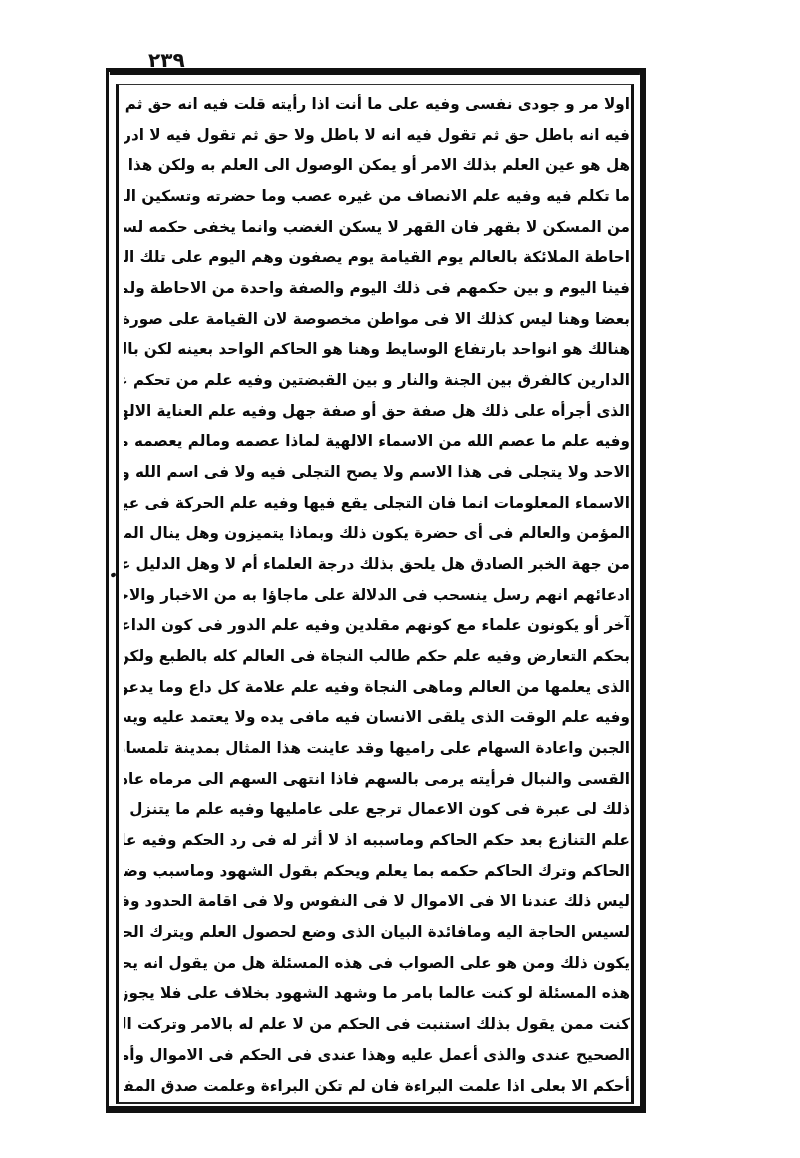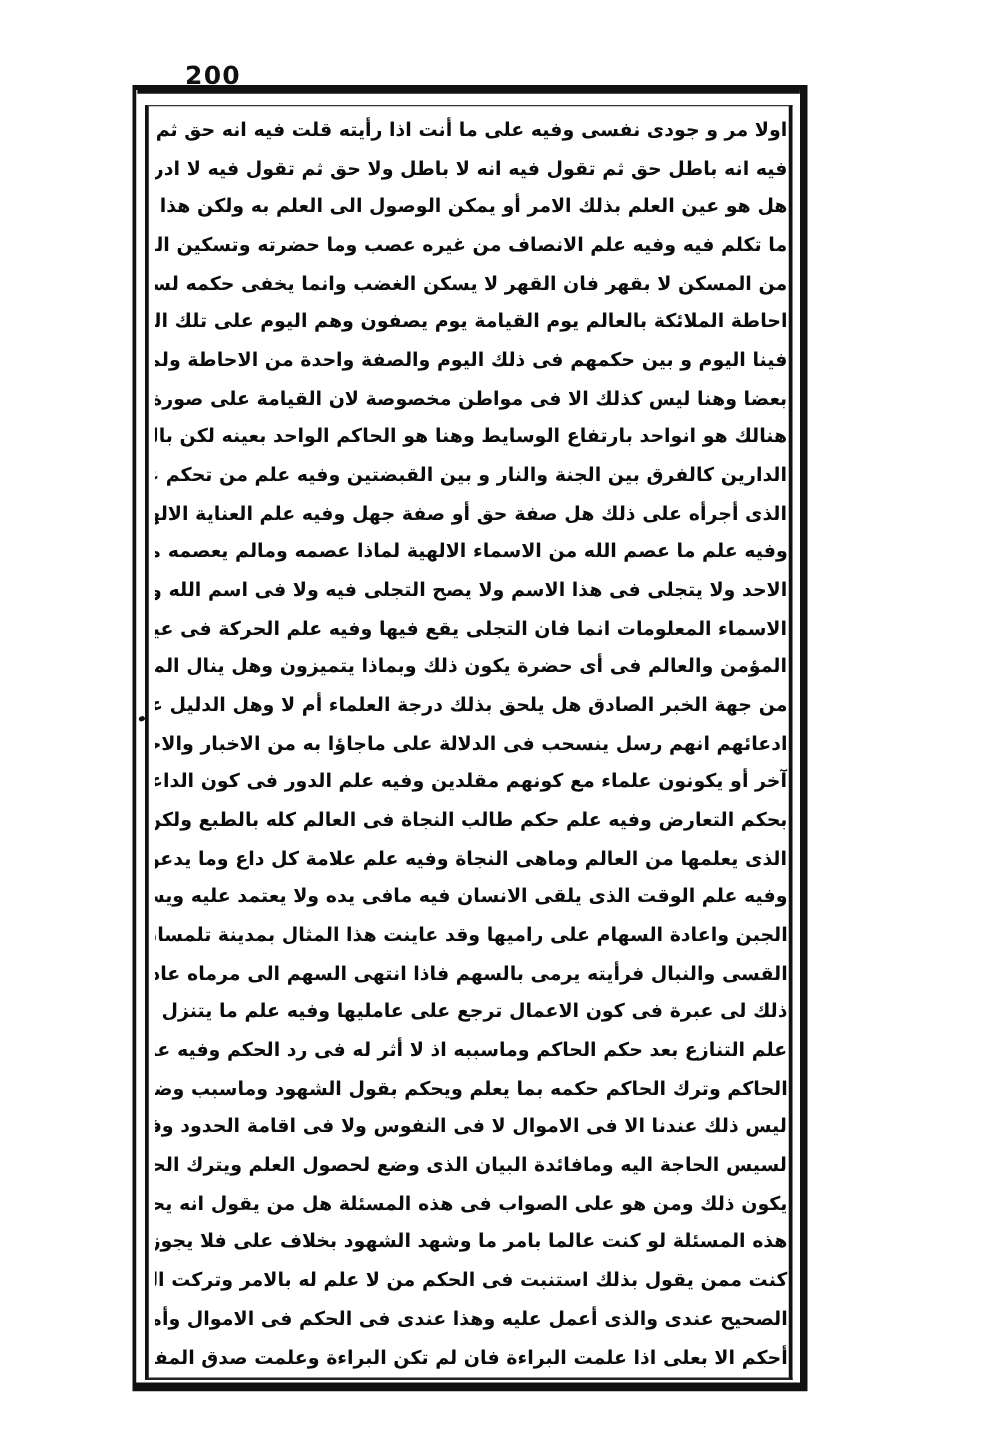--- a/index.html
+++ b/index.html
@@ -89,21 +89,21 @@
       width: 5px;
       height: 4px;
       background: #111;
       border-radius: 50%;
       transform: rotate(-20deg);
     }
   </style>
 </head>
 <body>
 
-<div class="page-number">200</div>
+<div class="page-number">٢٣٩</div>
 
 <div class="frame-outer"></div>
 <div class="frame-top-bar"></div>
 <div class="frame-inner"></div>
 
 <div class="margin-dot"></div>
 
 <div class="text-block" lang="ar">
   <div class="line">اولا مر و جودى نفسى وفيه على ما أنت اذا رأيته قلت فيه انه حق ثم تقول فيه انه باطل ثم تقول</div>
   <div class="line">فيه انه باطل حق ثم تقول فيه انه لا باطل ولا حق ثم تقول فيه لا ادرى ماهو فعوده الى الجهل به</div>

